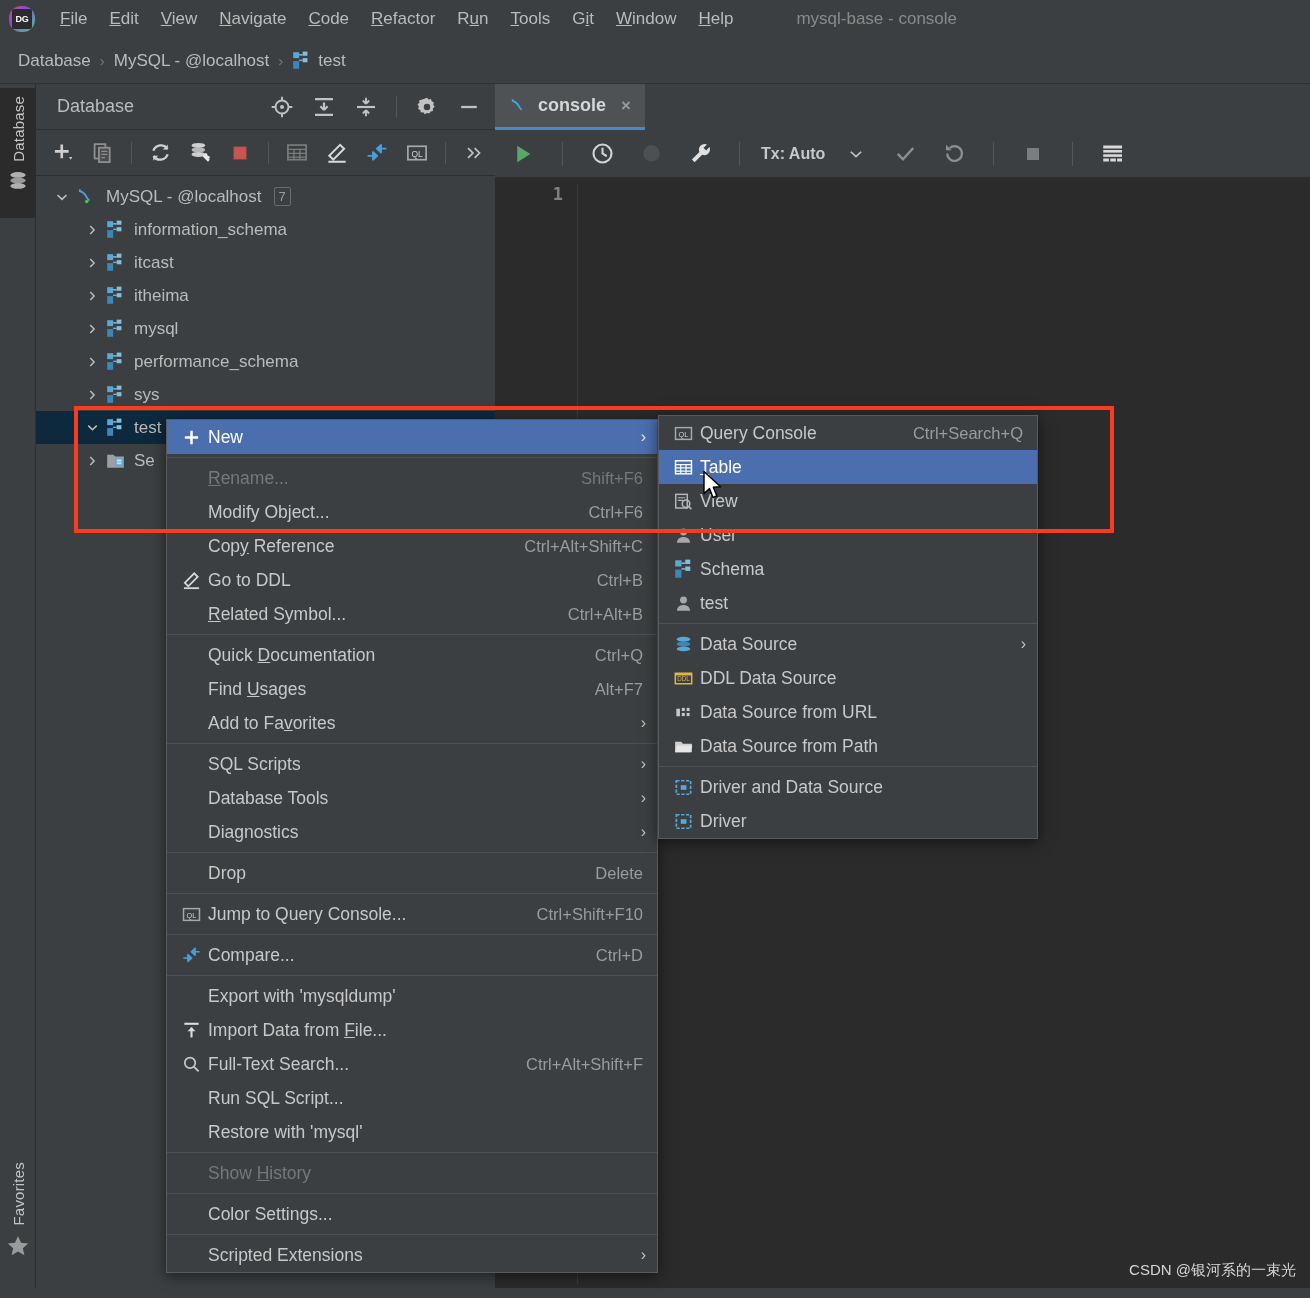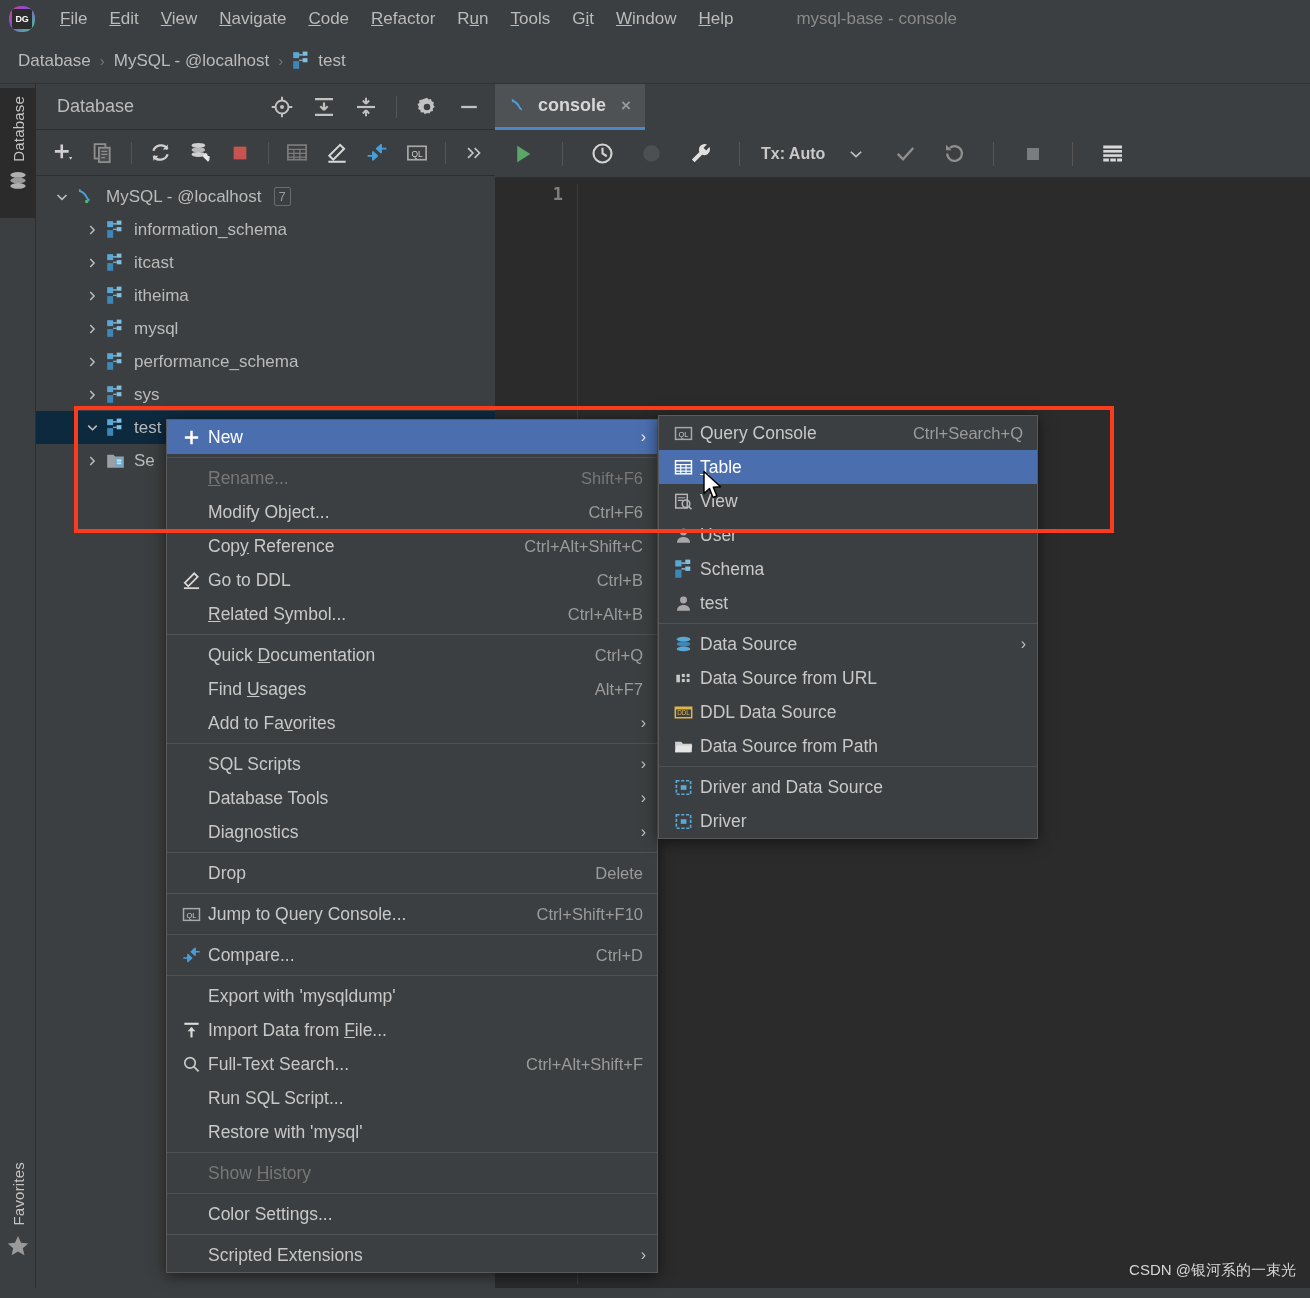--- a/index.html
+++ b/index.html
@@ -856,44 +856,44 @@
           <ellipse cx="10" cy="14.2" rx="6.4" ry="2.3" fill="#59a8d8"></ellipse>
         </svg>
       </span>
       <span class="mi-label">Data Source</span>
       <span class="mi-arrow">›</span>
     </div>
 
     <div class="mi">
       <span class="mi-ico">
         <svg width="21" height="21" viewBox="0 0 20 20">
+          <rect x="2.2" y="5" width="15.6" height="10" fill="none" stroke="#e0b64a" stroke-width="1.4"></rect>
+          <rect x="2.2" y="5" width="15.6" height="2.1" fill="#e0b64a"></rect>
+          <text x="10" y="12.6" font-size="6" fill="#e0b64a" text-anchor="middle" font-family="Liberation Sans, sans-serif">DDL</text>
+        </svg>
+      </span>
+      <span class="mi-label">DDL Data Source</span>
+    </div>
+
+    <div class="mi">
+      <span class="mi-ico">
+        <svg width="21" height="21" viewBox="0 0 20 20">
           <path d="M3.2 6.4h3.4v7.2H3.2z" fill="#c8c8c8"></path>
           <rect x="8.4" y="5.6" width="2.8" height="3" fill="#c8c8c8"></rect>
           <rect x="8.4" y="10.4" width="2.8" height="3" fill="#c8c8c8"></rect>
           <rect x="13" y="5.6" width="2.8" height="3" fill="#c8c8c8"></rect>
           <rect x="13" y="10.4" width="2.8" height="3" fill="#c8c8c8"></rect>
         </svg>
       </span>
       <span class="mi-label">Data Source from URL</span>
     </div>
 
     <div class="mi">
       <span class="mi-ico">
         <svg width="21" height="21" viewBox="0 0 20 20">
-          <rect x="2.2" y="5" width="15.6" height="10" fill="none" stroke="#e0b64a" stroke-width="1.4"></rect>
-          <rect x="2.2" y="5" width="15.6" height="2.1" fill="#e0b64a"></rect>
-          <text x="10" y="12.6" font-size="6" fill="#e0b64a" text-anchor="middle" font-family="Liberation Sans, sans-serif">DDL</text>
-        </svg>
-      </span>
-      <span class="mi-label">DDL Data Source</span>
-    </div>
-
-    <div class="mi">
-      <span class="mi-ico">
-        <svg width="21" height="21" viewBox="0 0 20 20">
           <path d="M2 5.4h5.8l1.6 2h8.6v8H2z" fill="#cfcfcf"></path>
           <path d="M3.6 9h14.8l-2 6.4H2z" fill="#e6e6e6"></path>
         </svg>
       </span>
       <span class="mi-label">Data Source from Path</span>
     </div>
 
     <div class="mi-sep"></div>
 
     <div class="mi">

